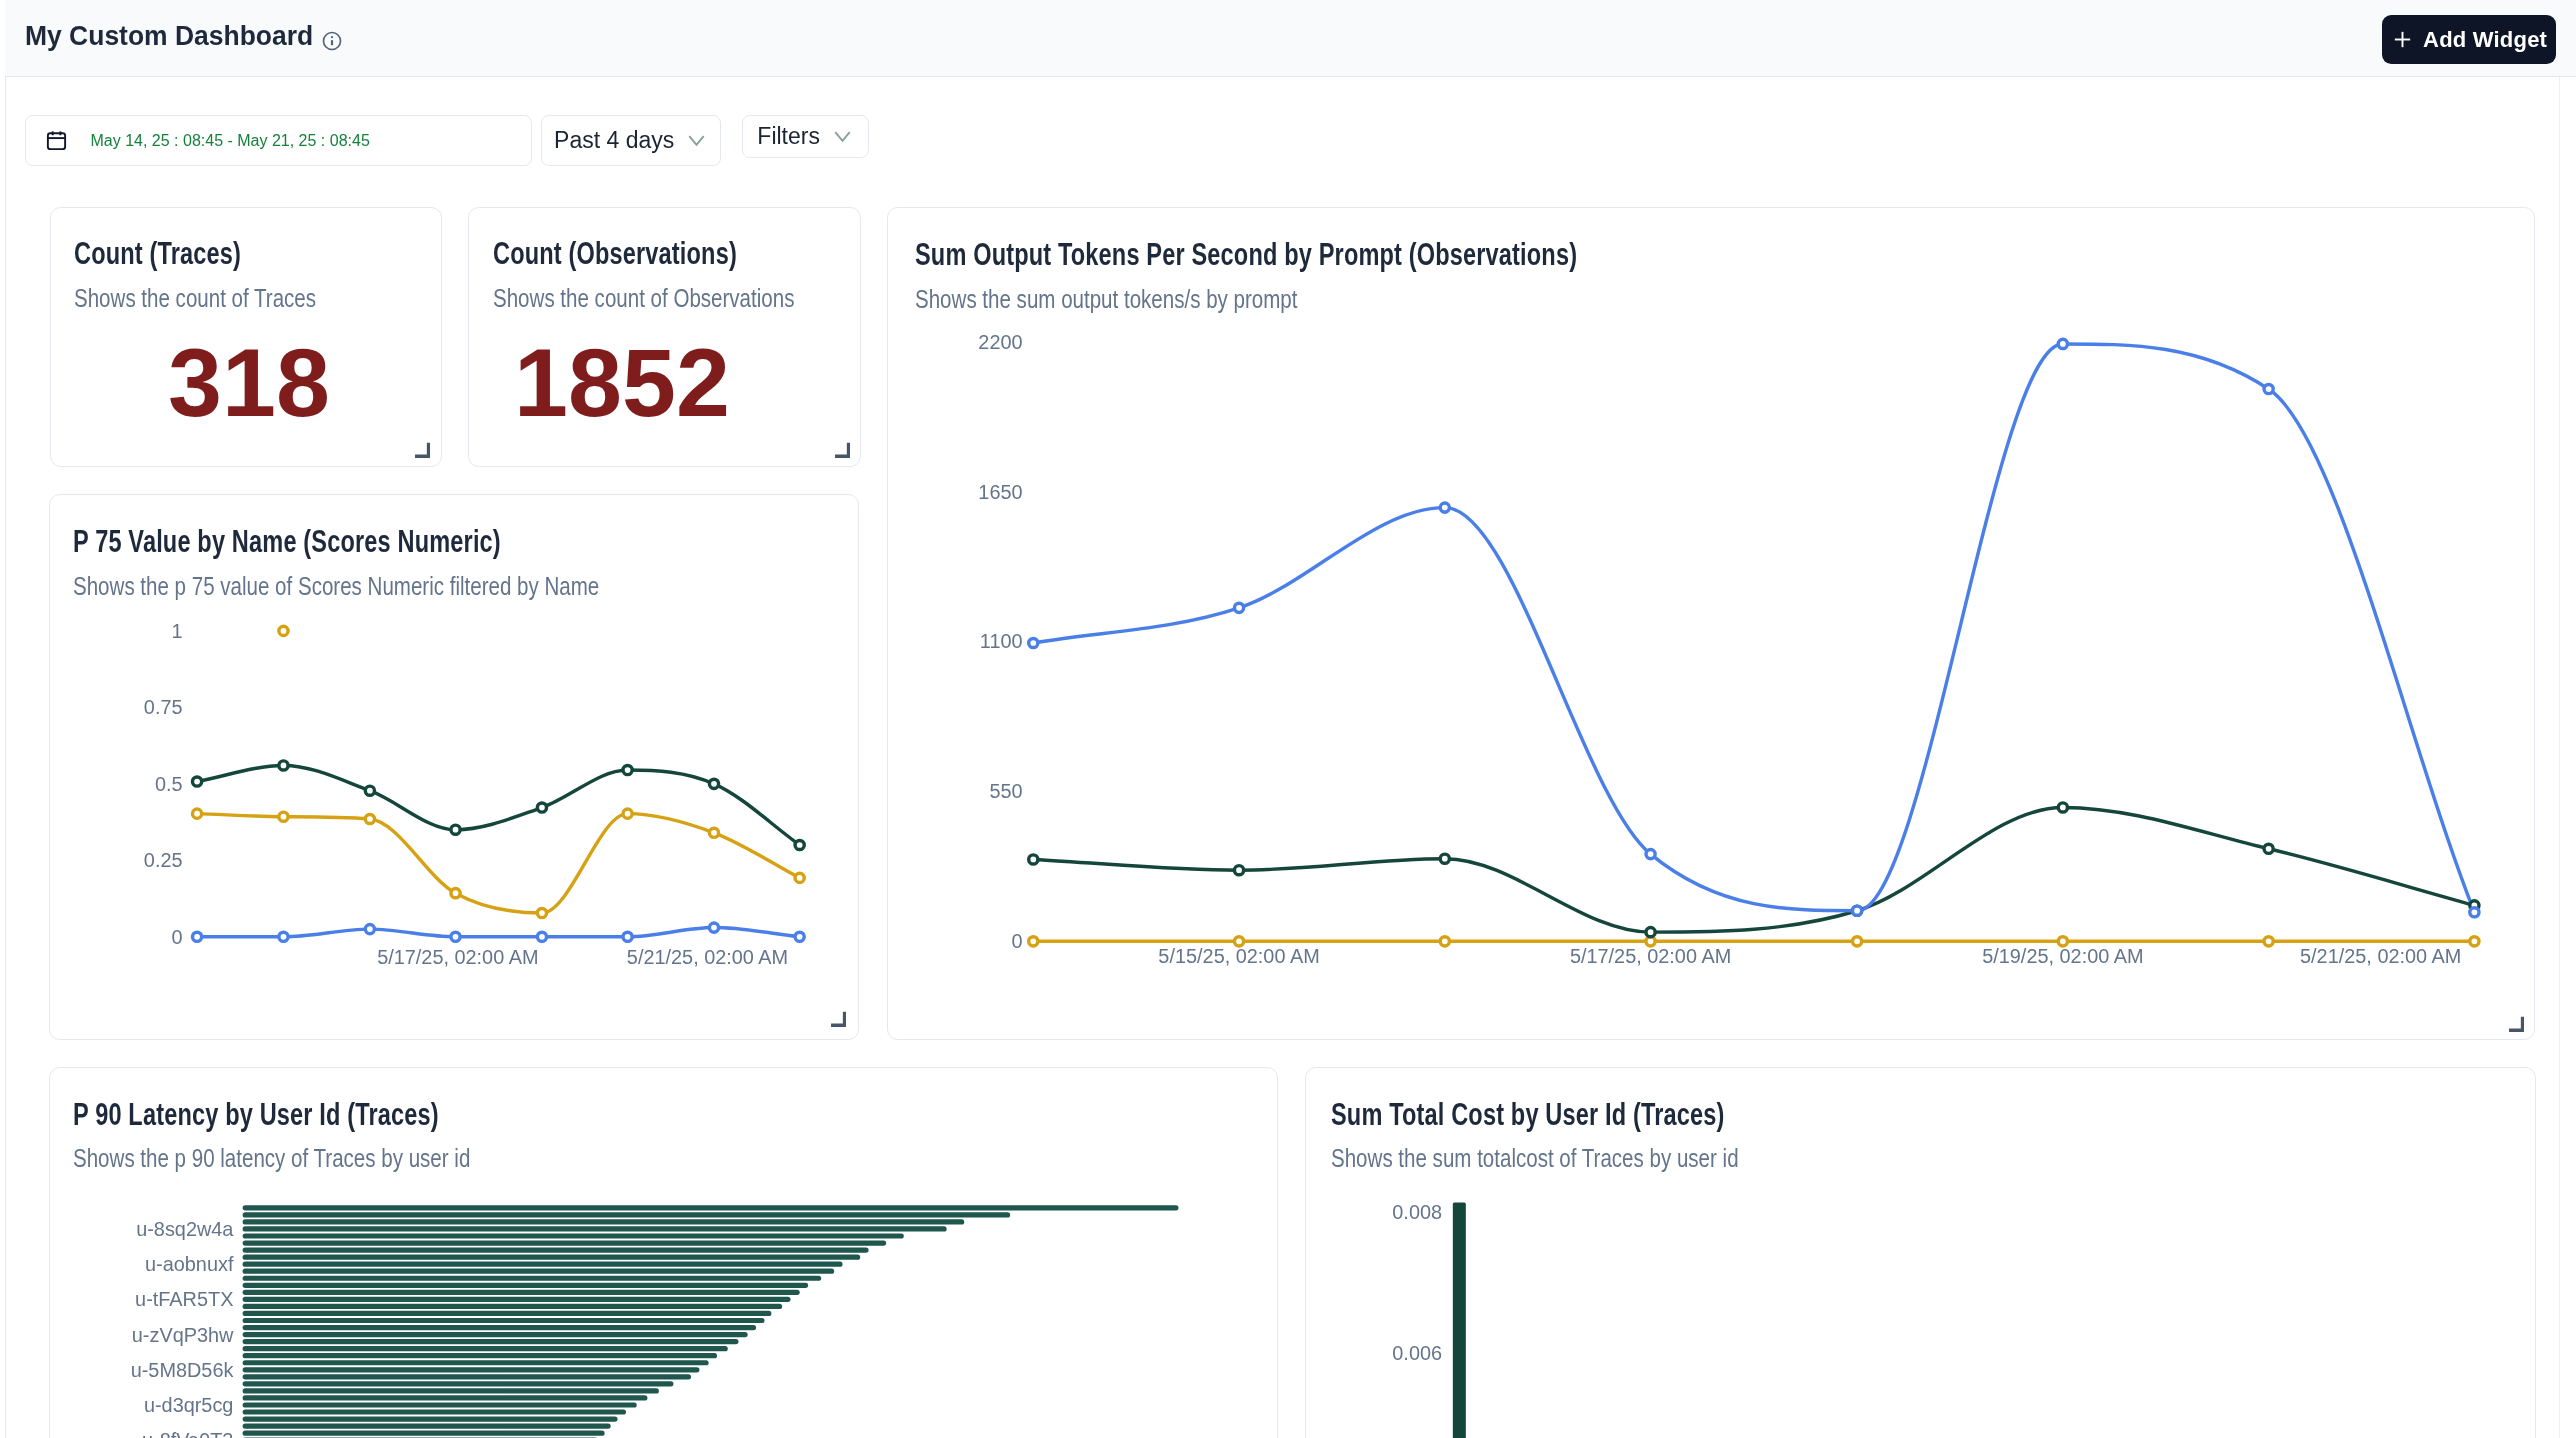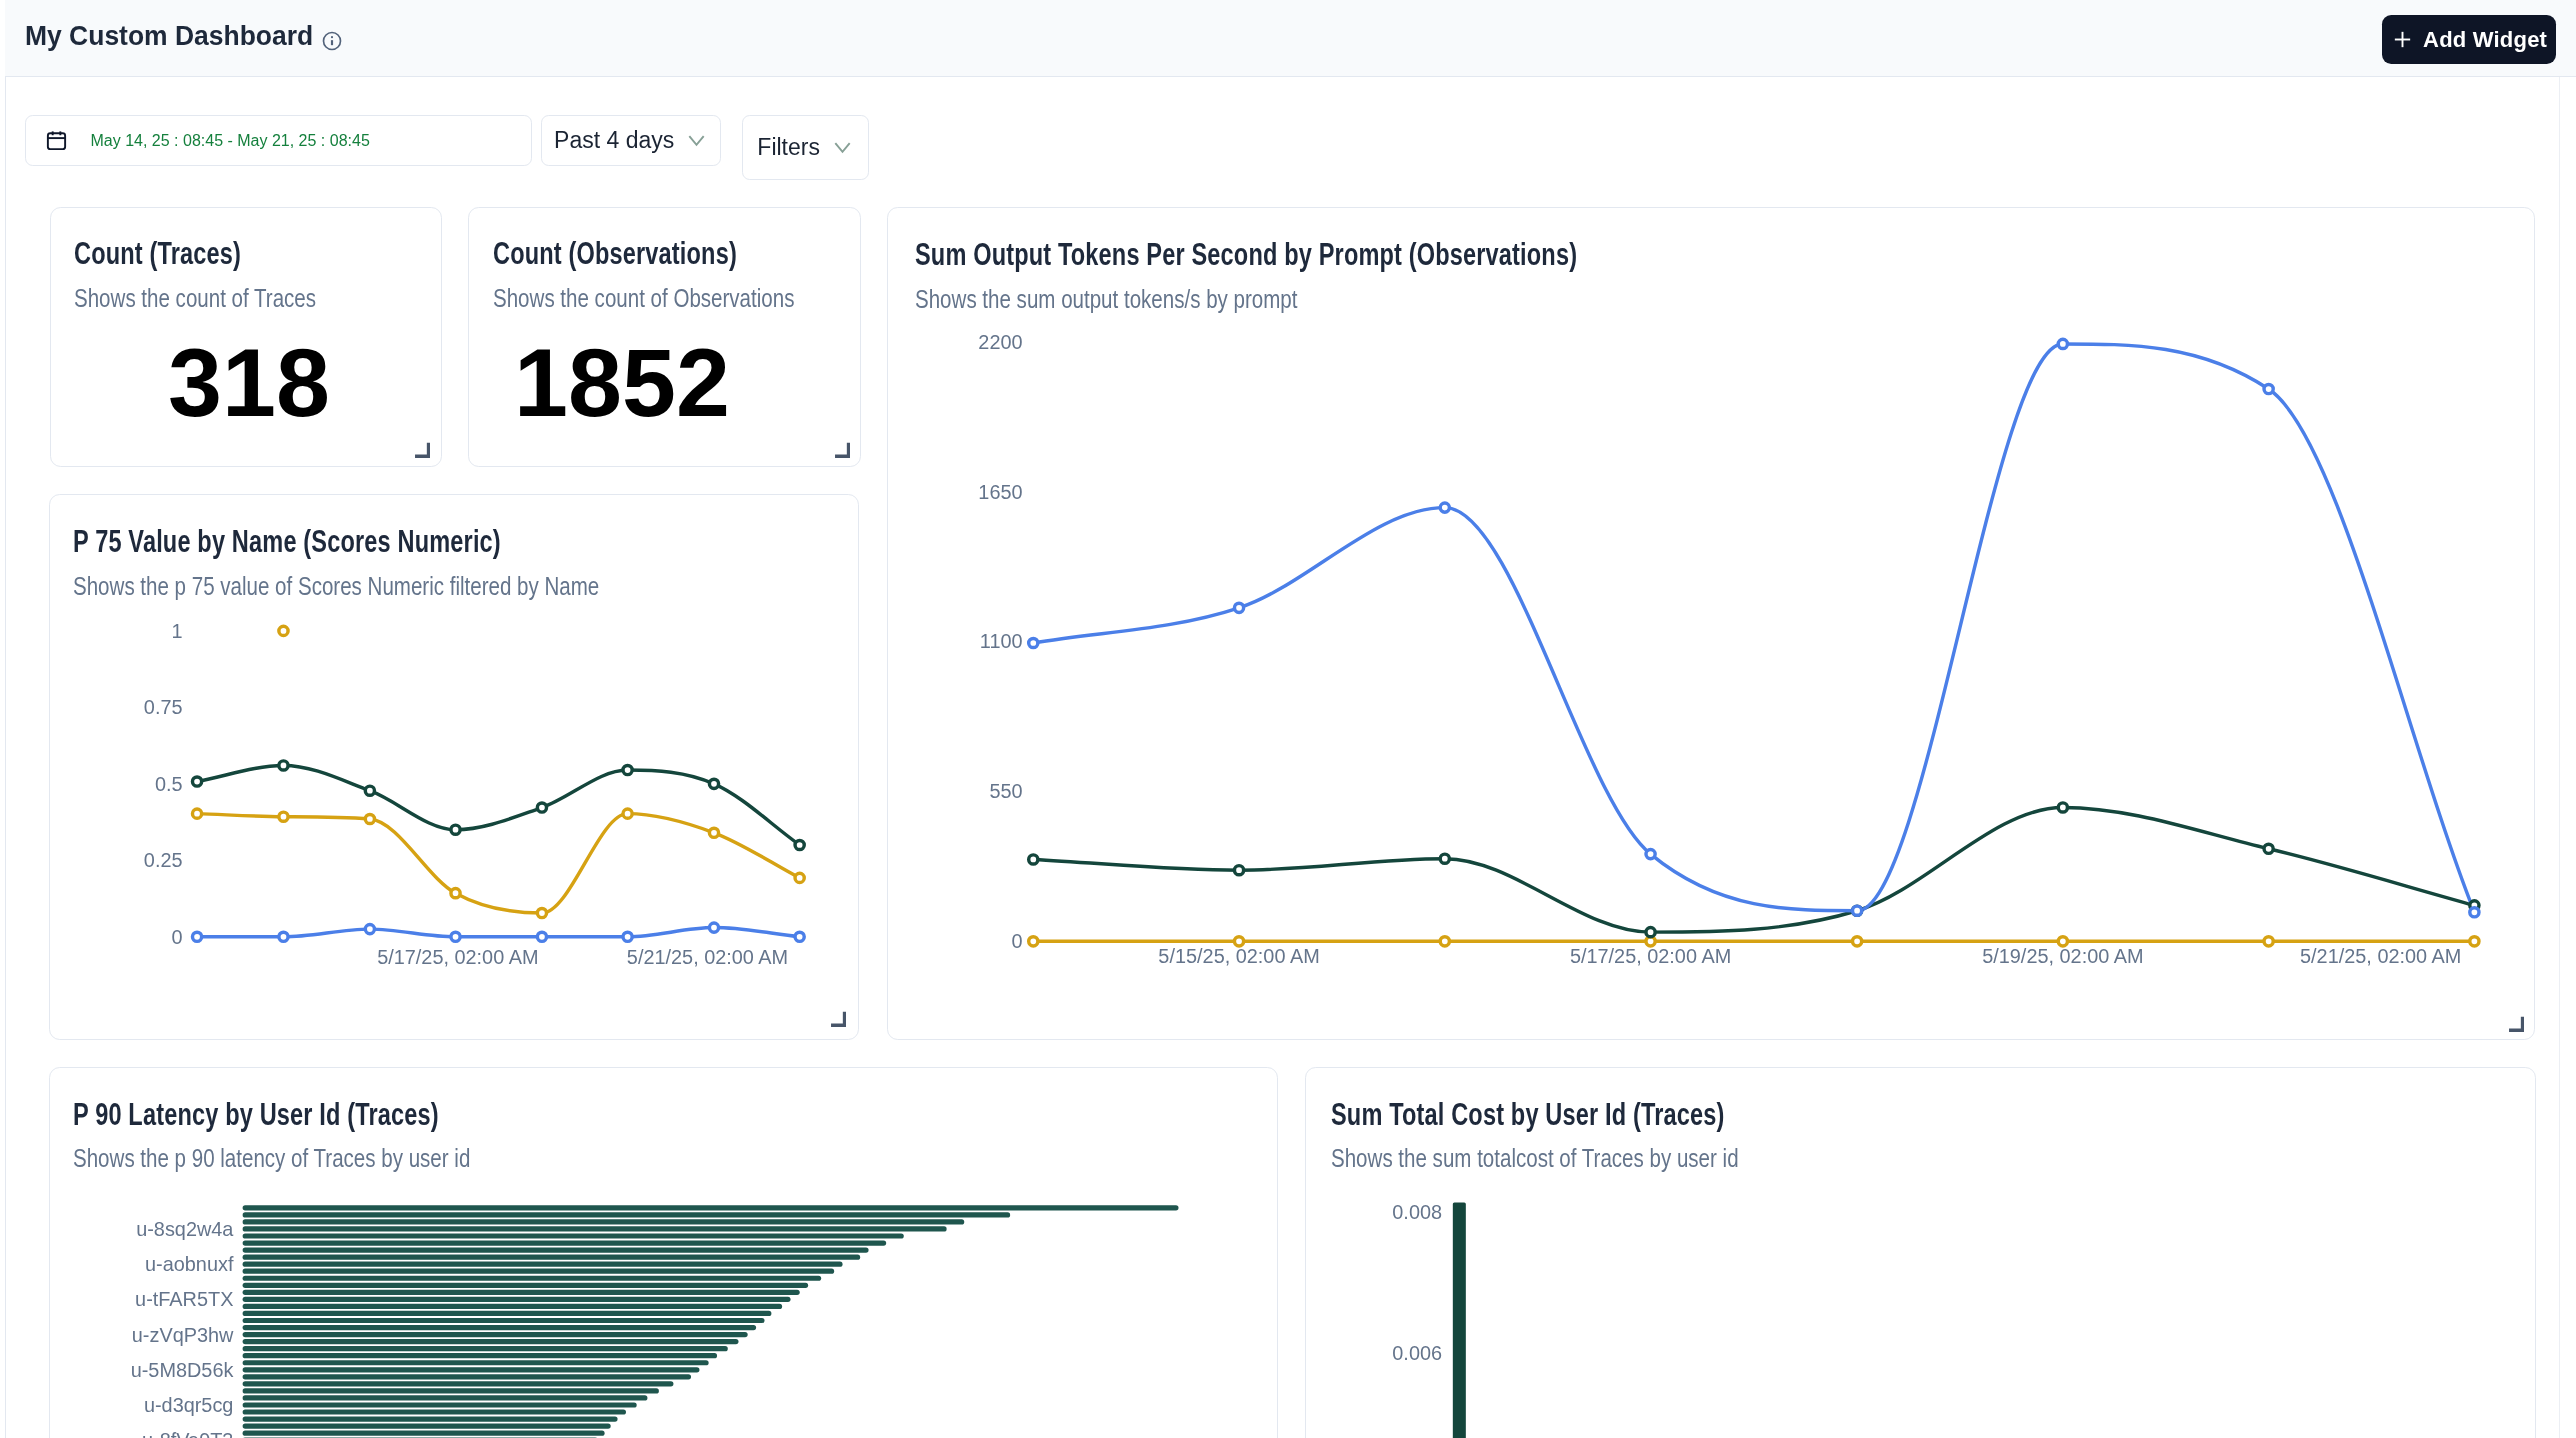--- a/index.html
+++ b/index.html
@@ -4,21 +4,21 @@
 * { margin:0; padding:0; box-sizing:border-box; }
 html,body { width:2576px; height:1439px; overflow:hidden; background:#fff;
   font-family:"Liberation Sans", sans-serif; }
 .abs { position:absolute; }
 .card { position:absolute; background:#fff; border:1.5px solid #e3e8f0; border-radius:10.7px; }
 .ctitle { position:absolute; font-size:31px; font-weight:700; color:#1e293b;
   transform:scaleX(0.76); transform-origin:0 0; white-space:nowrap; letter-spacing:0.2px;}
 .csub { position:absolute; font-size:26px; color:#64748b; transform:scaleX(0.79);
   transform-origin:0 0; white-space:nowrap; }
 .ax { font-family:"Liberation Sans",sans-serif; font-size:26px; fill:#64748b; }
-.bignum { position:absolute; font-size:97px; font-weight:700; color:#000000;
+.bignum { position:absolute; font-size:97px; font-weight:700; color:#7f1d1d;
   line-height:1; text-align:center; }
 </style></head>
 <body>
 
 <div class="abs" style="left:4.6px;top:0;width:0.8px;height:1439px;background:#e3e8f0"></div>
 <div class="abs" style="left:2559px;top:77px;width:0.8px;height:1362px;background:#eceff4"></div>
 
 <div class="abs" style="left:5.4px;top:0;width:2571px;height:77px;background:#f8fafc;border-bottom:1.5px solid #e3e8f0"></div>
 <div class="abs" style="left:24.5px;top:21.4px;font-size:27px;font-weight:700;color:#1e293b;transform:scaleX(0.98);transform-origin:0 0">My Custom Dashboard</div>
 <svg class="abs" style="left:322px;top:31px" width="20" height="20" viewBox="0 0 24 24" fill="none" stroke="#52627a" stroke-width="2">
@@ -42,21 +42,21 @@
       <line x1="16" y1="2.5" x2="16" y2="6.5"></line>
   </svg>
   <span style="margin-left:23px;font-size:16px;color:#15803d">May 14, 25 : 08:45 - May 21, 25 : 08:45</span>
 </div>
 <div class="abs" style="left:541px;top:115px;width:180px;height:51px;border:1.5px solid #e3e8f0;border-radius:7.7px;display:flex;align-items:center;justify-content:center;gap:10.7px">
   <span style="font-size:23px;color:#1b2433;font-weight:400">Past 4 days</span>
   <svg width="23" height="23" viewBox="0 0 24 24" fill="none" stroke="#87a096" stroke-width="2">
       <polyline points="4.5,7.5 12,16.5 19.5,7.5"></polyline>
     </svg>
 </div>
-<div class="abs" style="left:742px;top:115px;width:127px;height:65px;border:1.5px solid #e3e8f0;border-radius:7.7px;display:flex;align-items:center;justify-content:center;gap:10.7px">
+<div class="abs" style="left:742px;top:115px;width:127px;height:43px;border:1.5px solid #e3e8f0;border-radius:7.7px;display:flex;align-items:center;justify-content:center;gap:10.7px">
   <span style="font-size:23px;color:#1b2433;font-weight:400">Filters</span>
   <svg width="23" height="23" viewBox="0 0 24 24" fill="none" stroke="#87a096" stroke-width="2">
       <polyline points="4.5,7.5 12,16.5 19.5,7.5"></polyline>
     </svg>
 </div>
 
 <div class="card" style="left:50px;top:207px;width:392px;height:260px"></div>
 <div class="ctitle" style="left:74px;top:236px">Count (Traces)</div>
 <div class="csub" style="left:74px;top:283px">Shows the count of Traces</div>
 <div class="bignum" style="left:53px;top:334px;width:392px">318</div>

